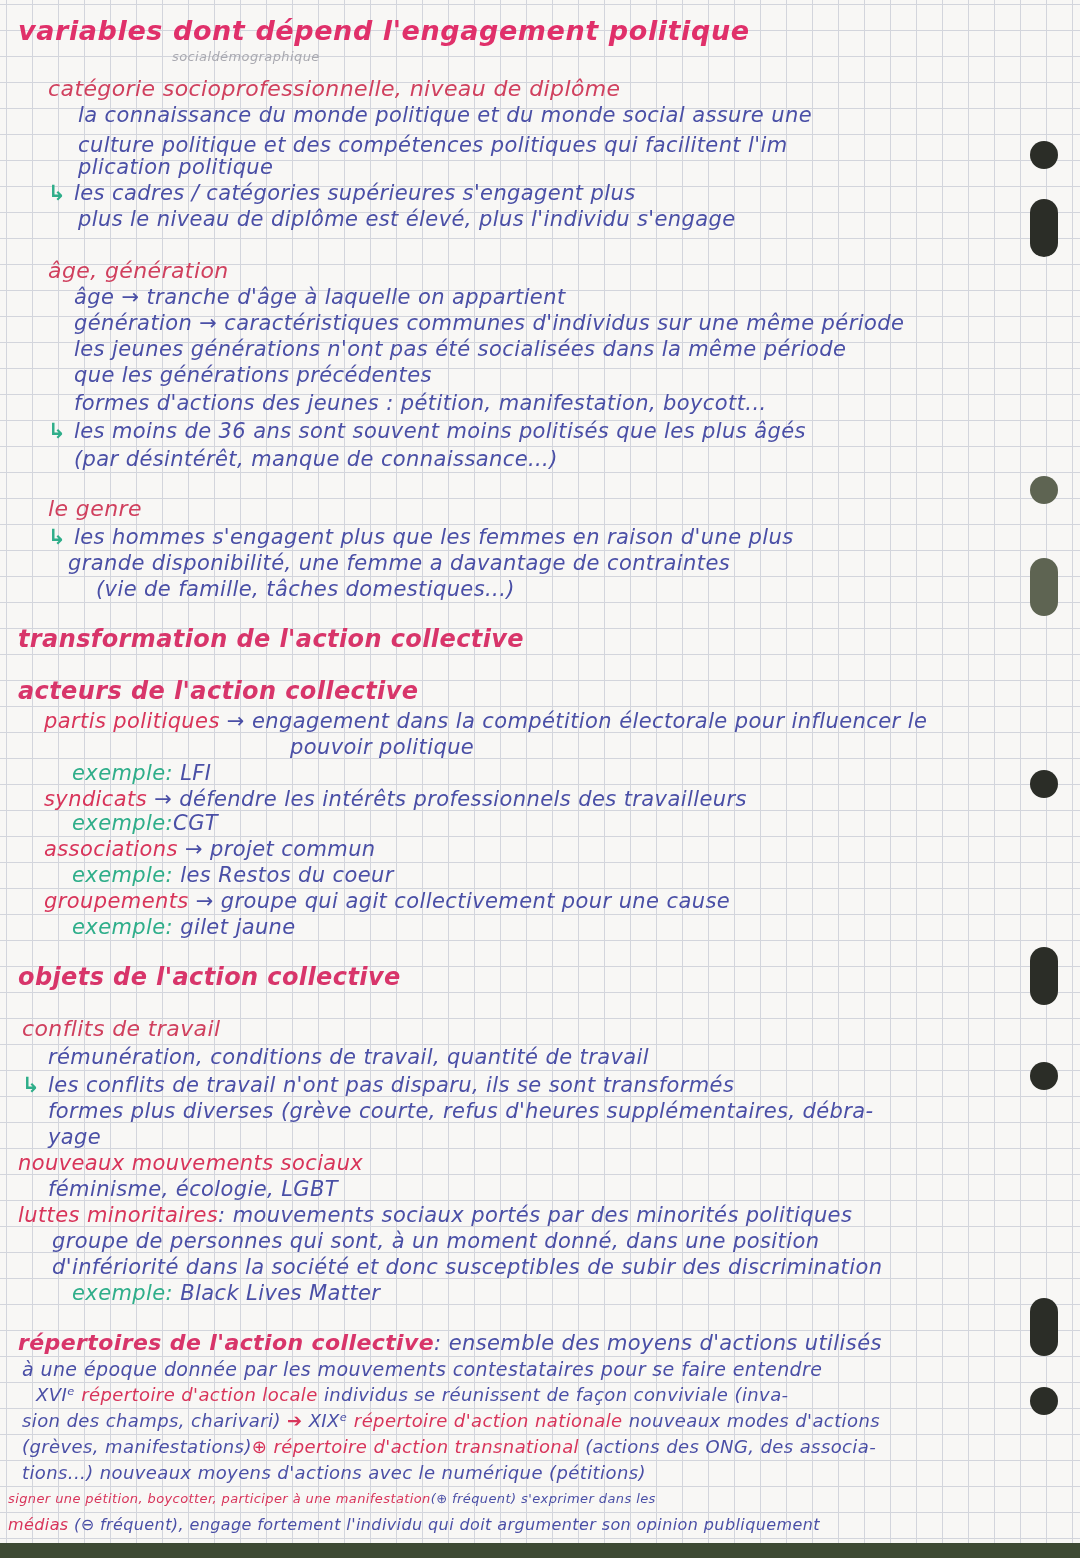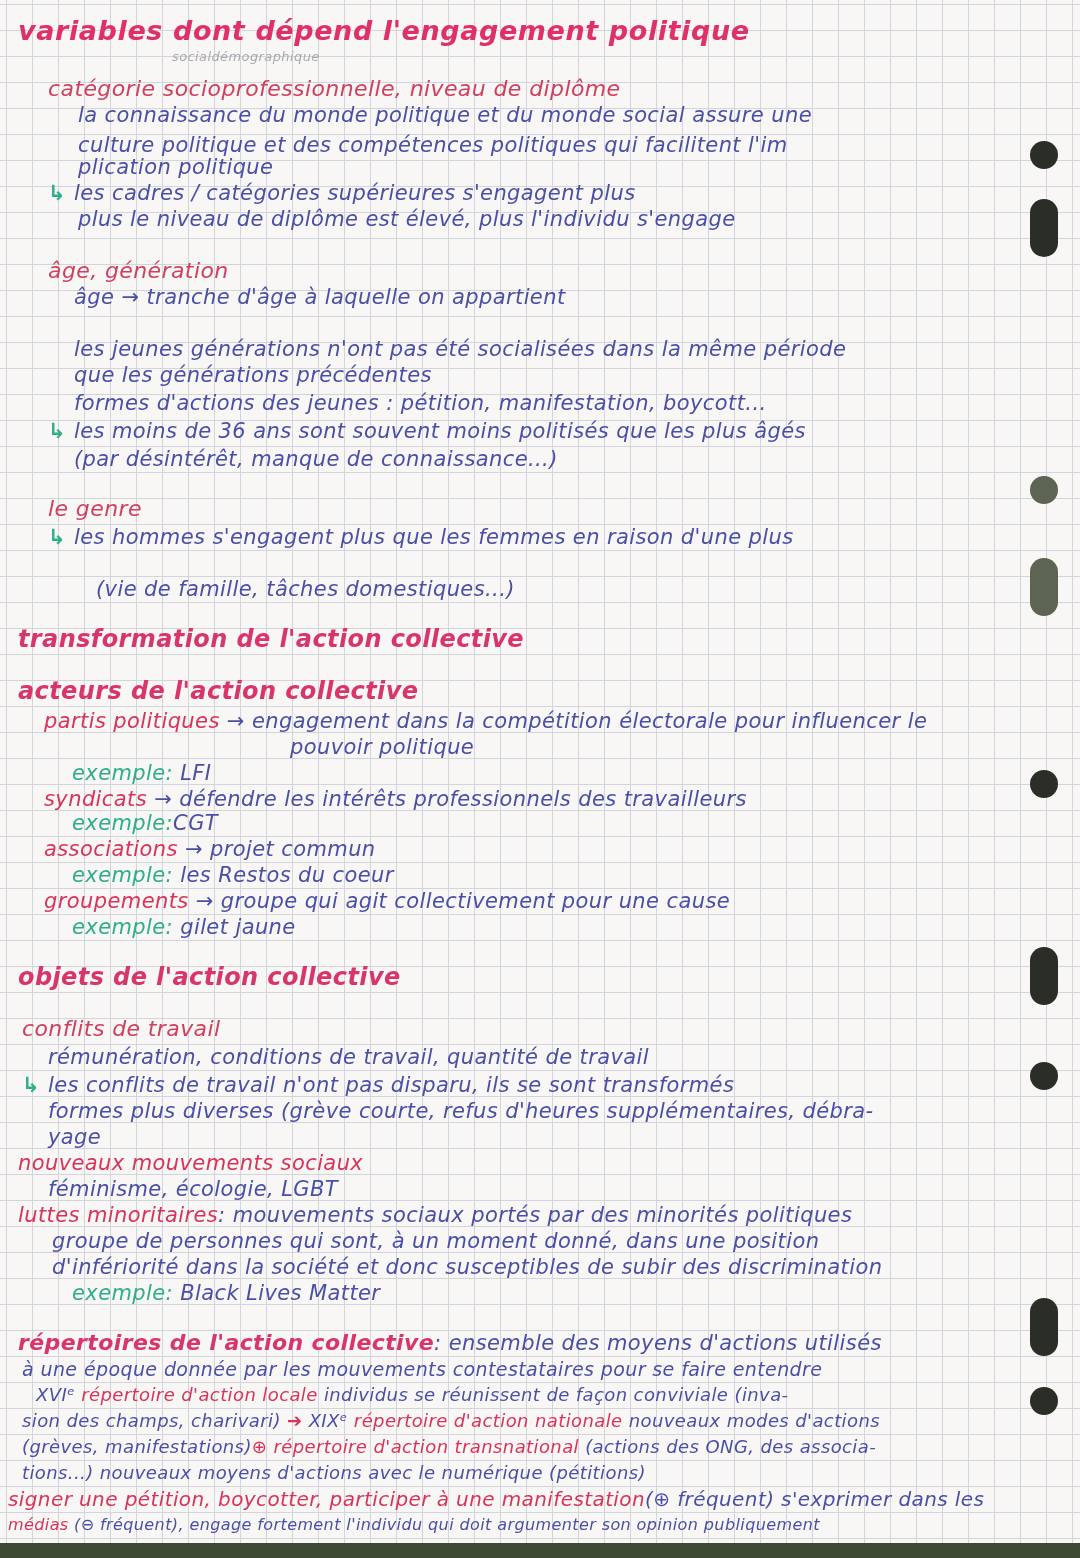--- a/index.html
+++ b/index.html
@@ -40,28 +40,30 @@
 
   <div class="line h3" style="left:48px;top:76px;">catégorie socioprofessionnelle, niveau de diplôme</div>
   <div class="line blue" style="left:78px;top:102px;">la connaissance du monde politique et du monde social assure une</div>
   <div class="line blue" style="left:78px;top:132px;">culture politique et des compétences politiques qui facilitent l'im</div>
   <div class="line blue" style="left:78px;top:154px;">plication politique</div>
   <div class="line blue" style="left:48px;top:180px;"><span class="arrow">↳</span><span>les cadres / catégories supérieures s'engagent plus</span></div>
   <div class="line blue" style="left:78px;top:206px;">plus le niveau de diplôme est élevé, plus l'individu s'engage</div>
 
   <div class="line h3" style="left:48px;top:258px;">âge, génération</div>
   <div class="line blue" style="left:74px;top:284px;">âge → tranche d'âge à laquelle on appartient</div>
+  <div class="line blue" style="left:74px;top:310px;">génération → caractéristiques communes d'individus sur une même période</div>
   <div class="line blue" style="left:74px;top:336px;">les jeunes générations n'ont pas été socialisées dans la même période</div>
   <div class="line blue" style="left:74px;top:362px;">que les générations précédentes</div>
   <div class="line blue" style="left:74px;top:390px;">formes d'actions des jeunes : pétition, manifestation, boycott...</div>
   <div class="line blue" style="left:48px;top:418px;"><span class="arrow">↳</span><span>les moins de 36 ans sont souvent moins politisés que les plus âgés</span></div>
   <div class="line blue" style="left:74px;top:446px;">(par désintérêt, manque de connaissance...)</div>
 
   <div class="line h3" style="left:48px;top:496px;">le genre</div>
   <div class="line blue" style="left:48px;top:524px;"><span class="arrow">↳</span><span>les hommes s'engagent plus que les femmes en raison d'une plus</span></div>
+  <div class="line blue" style="left:68px;top:550px;">grande disponibilité, une femme a davantage de contraintes</div>
   <div class="line blue" style="left:96px;top:576px;">(vie de famille, tâches domestiques...)</div>
 
   <div class="line h2" style="left:18px;top:626px;">transformation de l'action collective</div>
 
   <div class="line h2" style="left:18px;top:678px;">acteurs de l'action collective</div>
 
   <div class="line" style="left:44px;top:708px;"><span class="red">partis politiques</span> <span class="blue">→ engagement dans la compétition électorale pour influencer le</span></div>
   <div class="line blue" style="left:290px;top:734px;">pouvoir politique</div>
   <div class="line" style="left:72px;top:760px;"><span class="green">exemple:</span> <span class="blue">LFI</span></div>
 
@@ -87,21 +89,21 @@
   <div class="line blue" style="left:52px;top:1228px;">groupe de personnes qui sont, à un moment donné, dans une position</div>
   <div class="line blue" style="left:52px;top:1254px;">d'infériorité dans la société et donc susceptibles de subir des discrimination</div>
   <div class="line" style="left:72px;top:1280px;"><span class="green">exemple:</span> <span class="blue">Black Lives Matter</span></div>
 
   <div class="line" style="left:18px;top:1330px;"><span class="h2" style="font-size:22px">répertoires de l'action collective</span><span class="blue">: ensemble des moyens d'actions utilisés</span></div>
   <div class="line blue" style="left:22px;top:1356px;font-size:19px;">à une époque donnée par les mouvements contestataires pour se faire entendre</div>
   <div class="line" style="left:36px;top:1382px;font-size:18px;"><span class="blue">XVIᵉ</span> <span class="red">répertoire d'action locale</span> <span class="blue">individus se réunissent de façon conviviale (inva-</span></div>
   <div class="line" style="left:22px;top:1408px;font-size:18px;"><span class="blue">sion des champs, charivari)</span> <span class="red">➔</span> <span class="blue">XIXᵉ</span> <span class="red">répertoire d'action nationale</span> <span class="blue">nouveaux modes d'actions</span></div>
   <div class="line" style="left:22px;top:1434px;font-size:18px;"><span class="blue">(grèves, manifestations)</span><span class="red">⊕</span> <span class="red">répertoire d'action transnational</span> <span class="blue">(actions des ONG, des associa-</span></div>
   <div class="line blue" style="left:22px;top:1460px;font-size:18px;">tions...) nouveaux moyens d'actions avec le numérique (pétitions)</div>
-  <div class="line" style="left:8px;top:1486px;font-size:20px;"><span class="red">signer une pétition, boycotter, participer à une manifestation</span><span class="blue">(⊕ fréquent) s'exprimer dans les</span></div>
+  <div class="line" style="left:8px;top:1486px;font-size:13px;"><span class="red">signer une pétition, boycotter, participer à une manifestation</span><span class="blue">(⊕ fréquent) s'exprimer dans les</span></div>
   <div class="line" style="left:8px;top:1512px;font-size:16px;"><span class="red">médias</span> <span class="blue">(⊖ fréquent), engage fortement l'individu qui doit argumenter son opinion publiquement</span></div>
 
   <div class="hole-round" style="left:1030px;top:141px;"></div>
   <div class="hole-long" style="left:1030px;top:199px;"></div>
   <div class="hole-round hole-light" style="left:1030px;top:476px;"></div>
   <div class="hole-long hole-light" style="left:1030px;top:558px;"></div>
   <div class="hole-round" style="left:1030px;top:770px;"></div>
   <div class="hole-long" style="left:1030px;top:947px;"></div>
   <div class="hole-round" style="left:1030px;top:1062px;"></div>
   <div class="hole-long" style="left:1030px;top:1298px;"></div>

